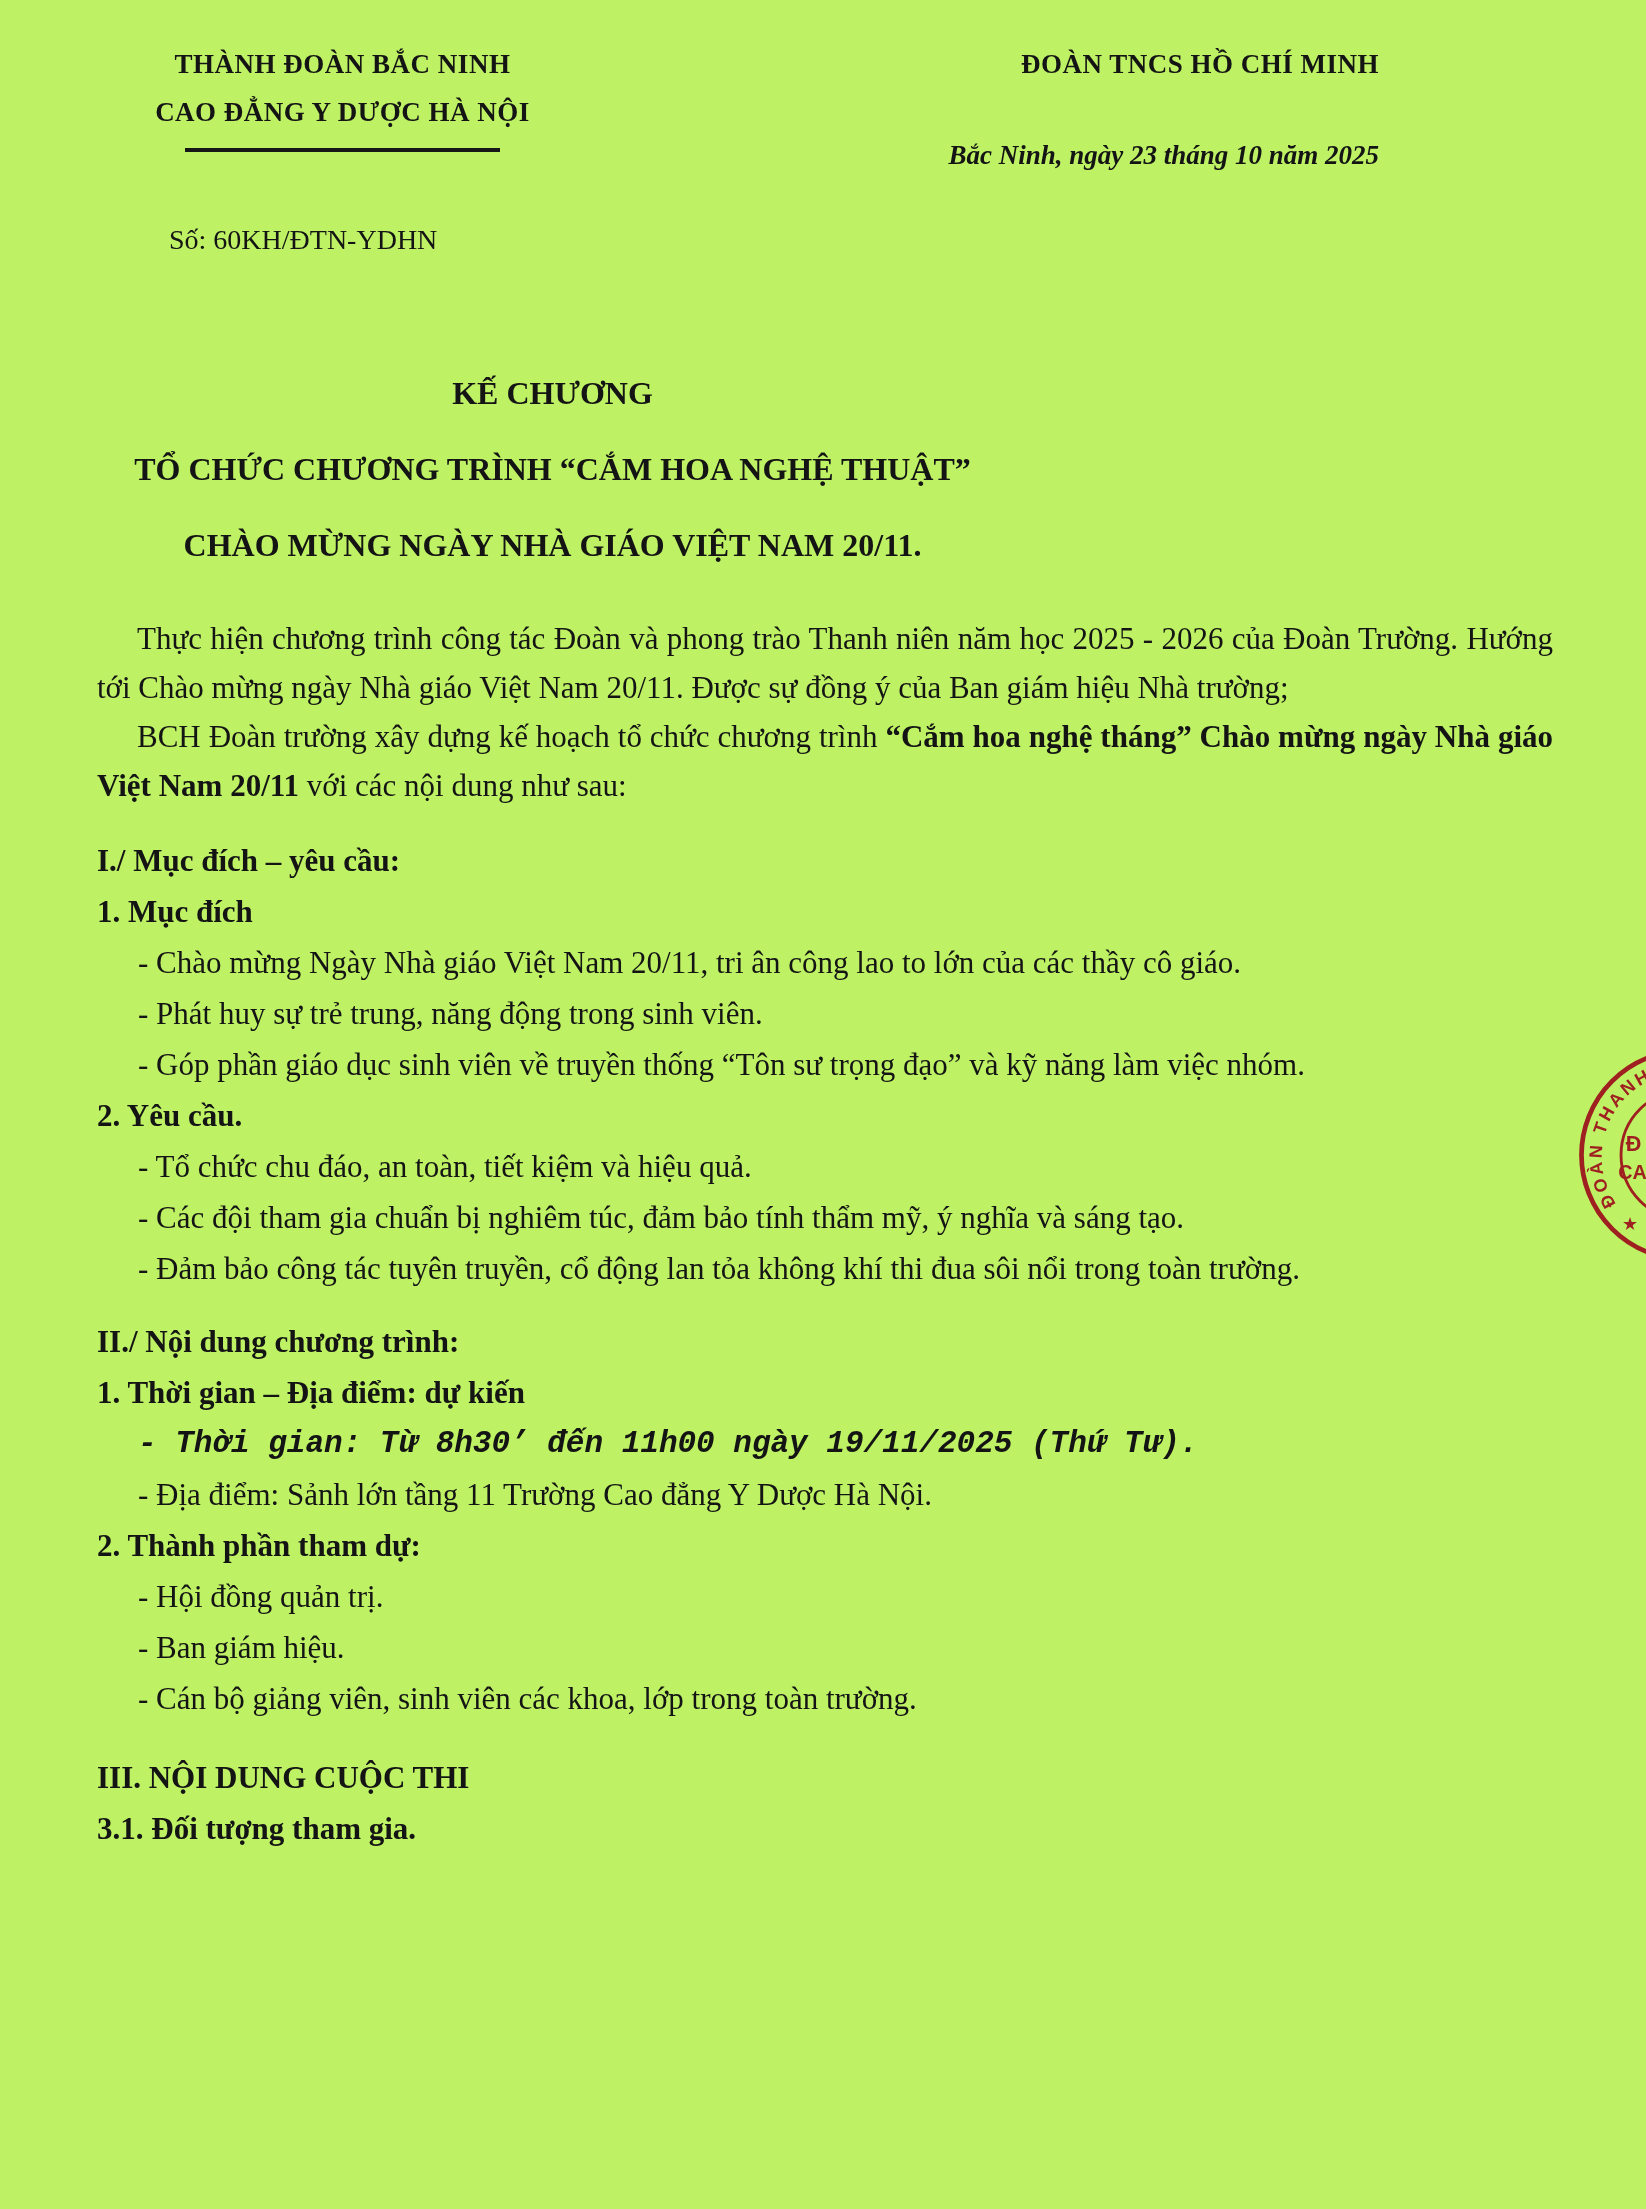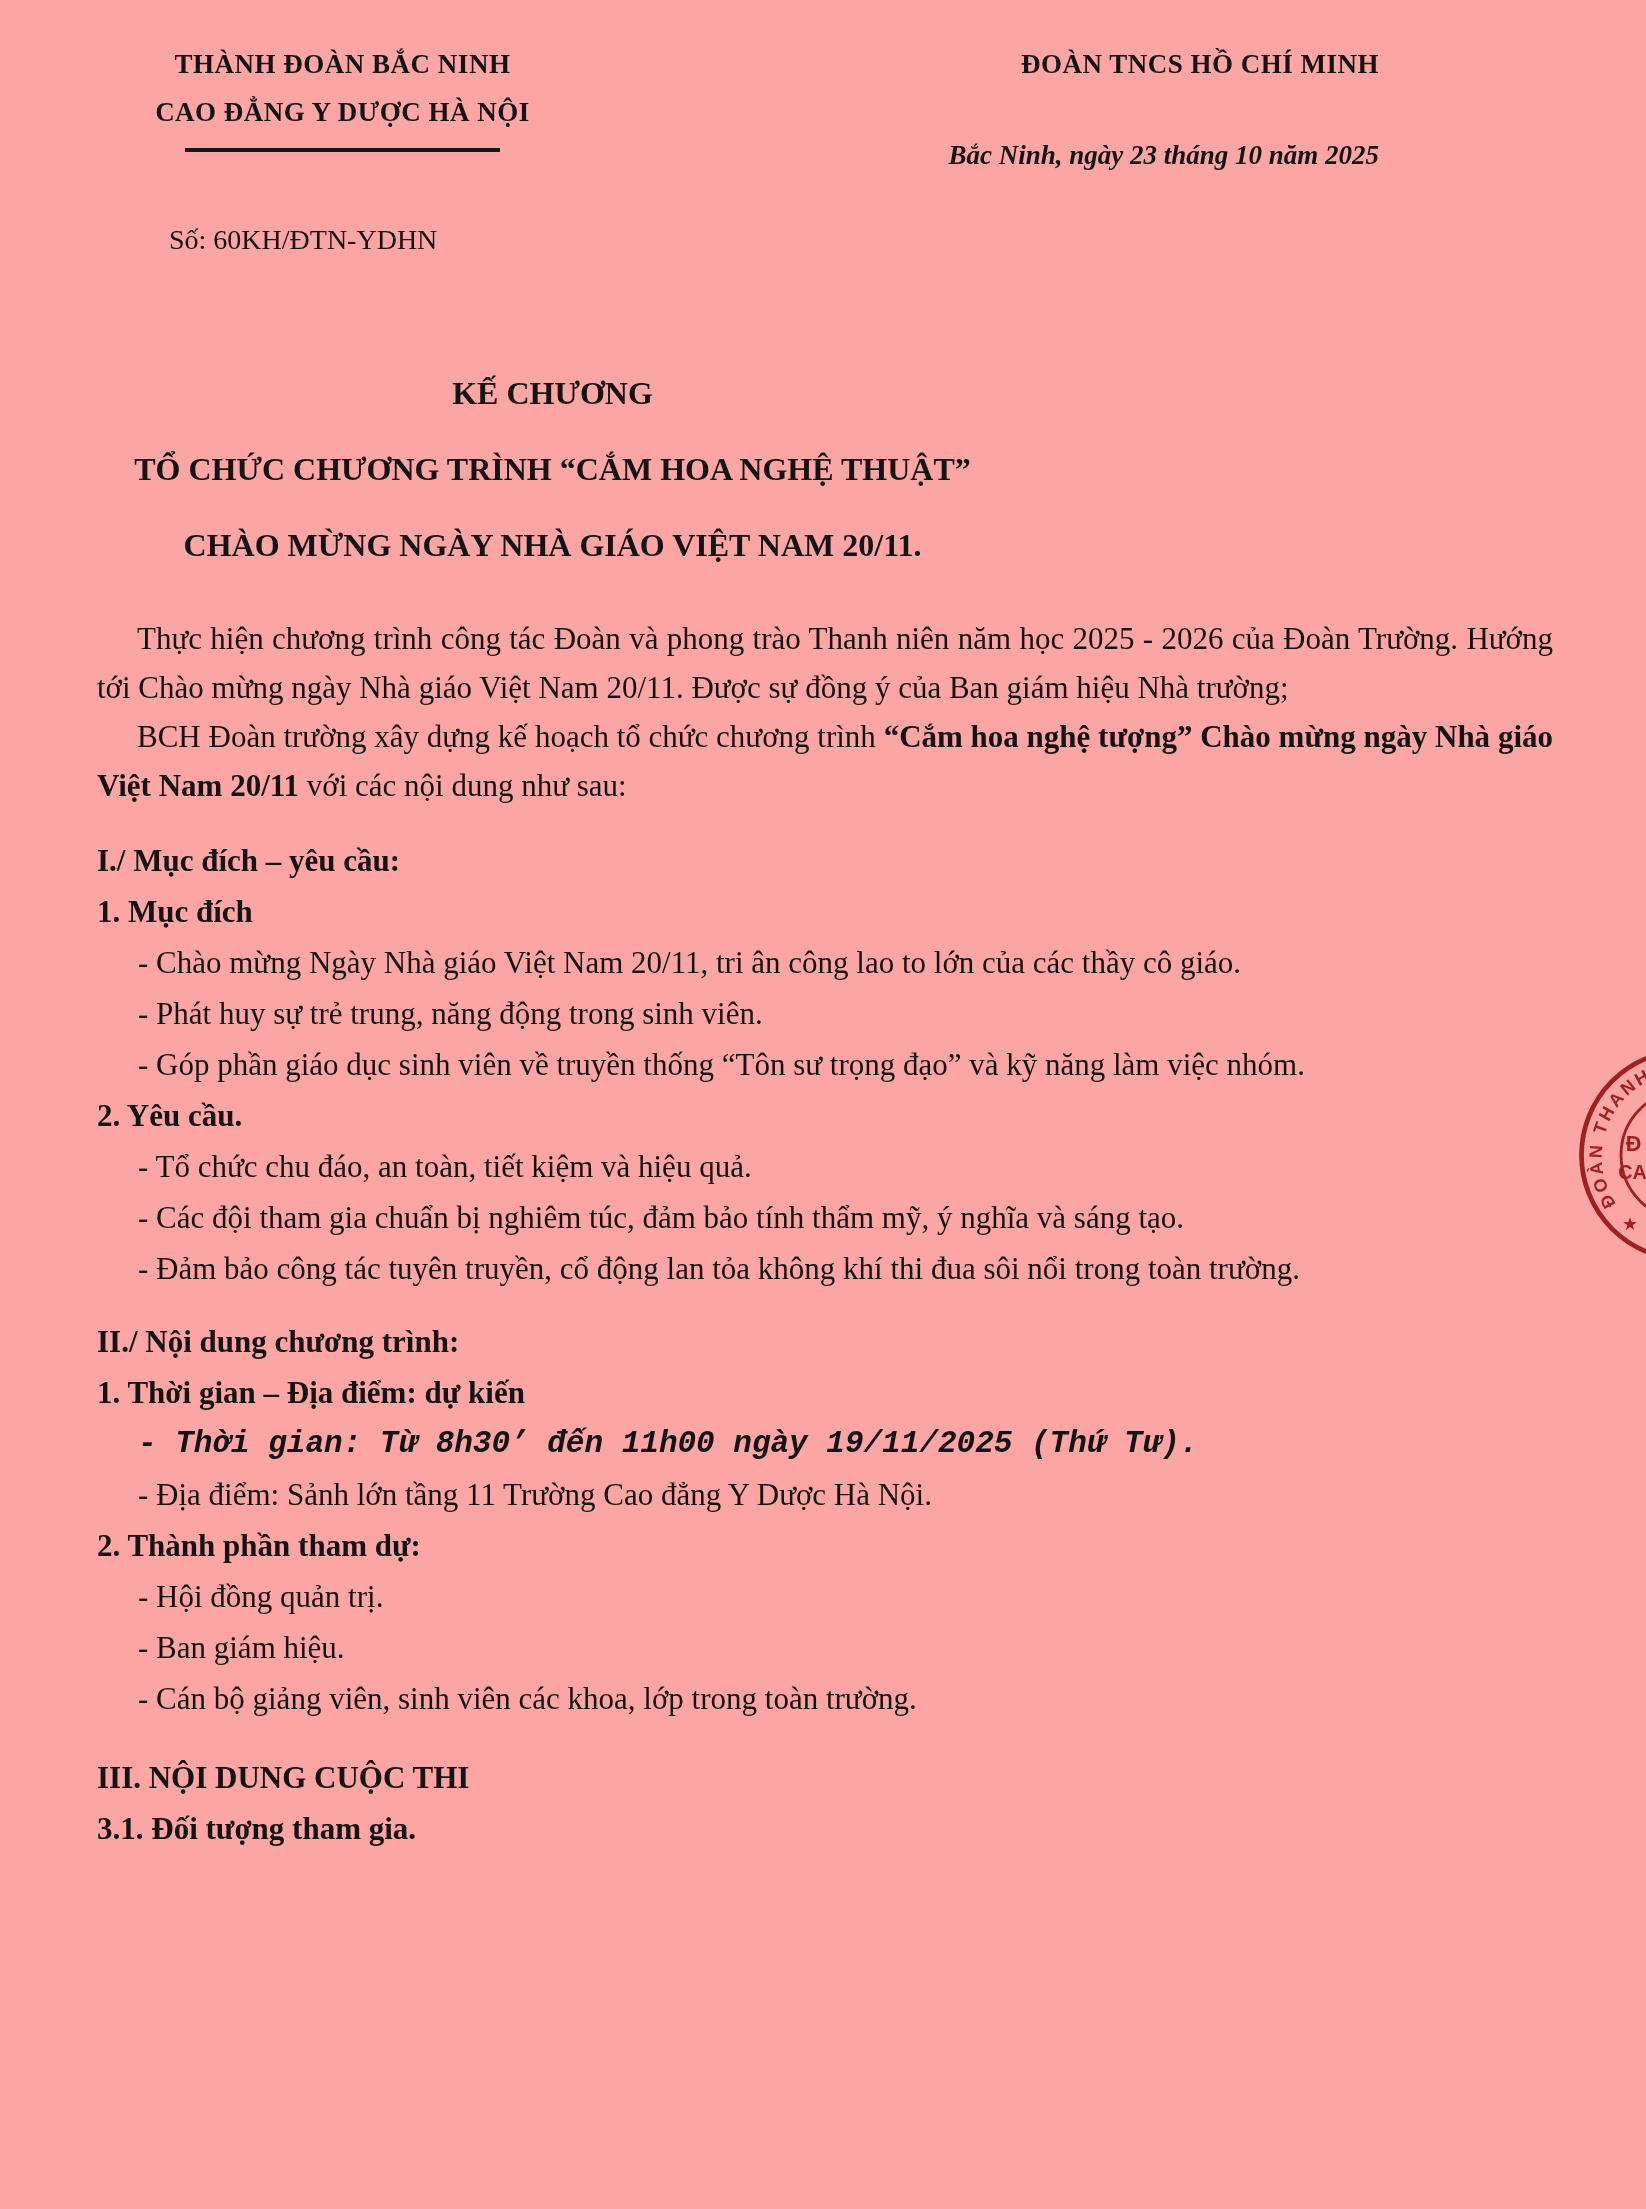--- a/index.html
+++ b/index.html
@@ -1,20 +1,20 @@
 <!DOCTYPE html>
 <html style="font-size:15px"><head>
 <meta charset="utf-8">
 <style>
   html,body { margin:0; padding:0; background:#8a8a8a; }
   .page {
     position:relative;
     width:1647px; height:2209px;
     margin:0 auto;
-    background:#fca5a5;
+    background:#bef264;
     overflow:hidden;
     font-family:"Liberation Serif", serif;
     color:#141414;
   }
   
   .header-left {
     position:absolute; left:121px; top:40px; width:443px;
     text-align:center; font-weight:bold; font-size:27px; line-height:48px;
     letter-spacing:0.5px;
   }
@@ -70,21 +70,21 @@
   <div class="doc-number">Số: 60KH/ĐTN-YDHN</div>
 
   <div class="title-block">
     <div class="title-line">KẾ CHƯƠNG</div>
     <div class="title-line">TỔ CHỨC CHƯƠNG TRÌNH “CẮM HOA NGHỆ THUẬT”</div>
     <div class="title-line">CHÀO MỪNG NGÀY NHÀ GIÁO VIỆT NAM 20/11.</div>
   </div>
 
   <div class="body-col">
     <p class="para">Thực hiện chương trình công tác Đoàn và phong trào Thanh niên năm học 2025 - 2026 của Đoàn Trường. Hướng tới Chào mừng ngày Nhà giáo Việt Nam 20/11. Được sự đồng ý của Ban giám hiệu Nhà trường;</p>
-    <p class="para"><span>BCH Đoàn trường xây dựng kế hoạch tổ chức chương trình </span><b>“Cắm hoa nghệ tượng” </b><b>Chào mừng ngày Nhà giáo Việt Nam 20/11</b><span> với các nội dung như sau:</span></p>
+    <p class="para"><span>BCH Đoàn trường xây dựng kế hoạch tổ chức chương trình </span><b>“Cắm hoa nghệ tháng” </b><b>Chào mừng ngày Nhà giáo Việt Nam 20/11</b><span> với các nội dung như sau:</span></p>
 
     <p class="h1">I./  Mục đích – yêu cầu:</p>
     <p class="h2">1. Mục đích</p>
     <p class="li">- Chào mừng Ngày Nhà giáo Việt Nam 20/11, tri ân công lao to lớn của các thầy cô giáo.</p>
     <p class="li">- Phát huy sự trẻ trung, năng động trong sinh viên.</p>
     <p class="li">- Góp phần giáo dục sinh viên về truyền thống “Tôn sư trọng đạo” và kỹ năng làm việc nhóm.</p>
 
     <p class="h2">2. Yêu cầu.</p>
     <p class="li">- Tổ chức chu đáo, an toàn, tiết kiệm và hiệu quả.</p>
     <p class="li">- Các đội tham gia chuẩn bị nghiêm túc, đảm bảo tính thẩm mỹ, ý nghĩa và sáng tạo.</p>

